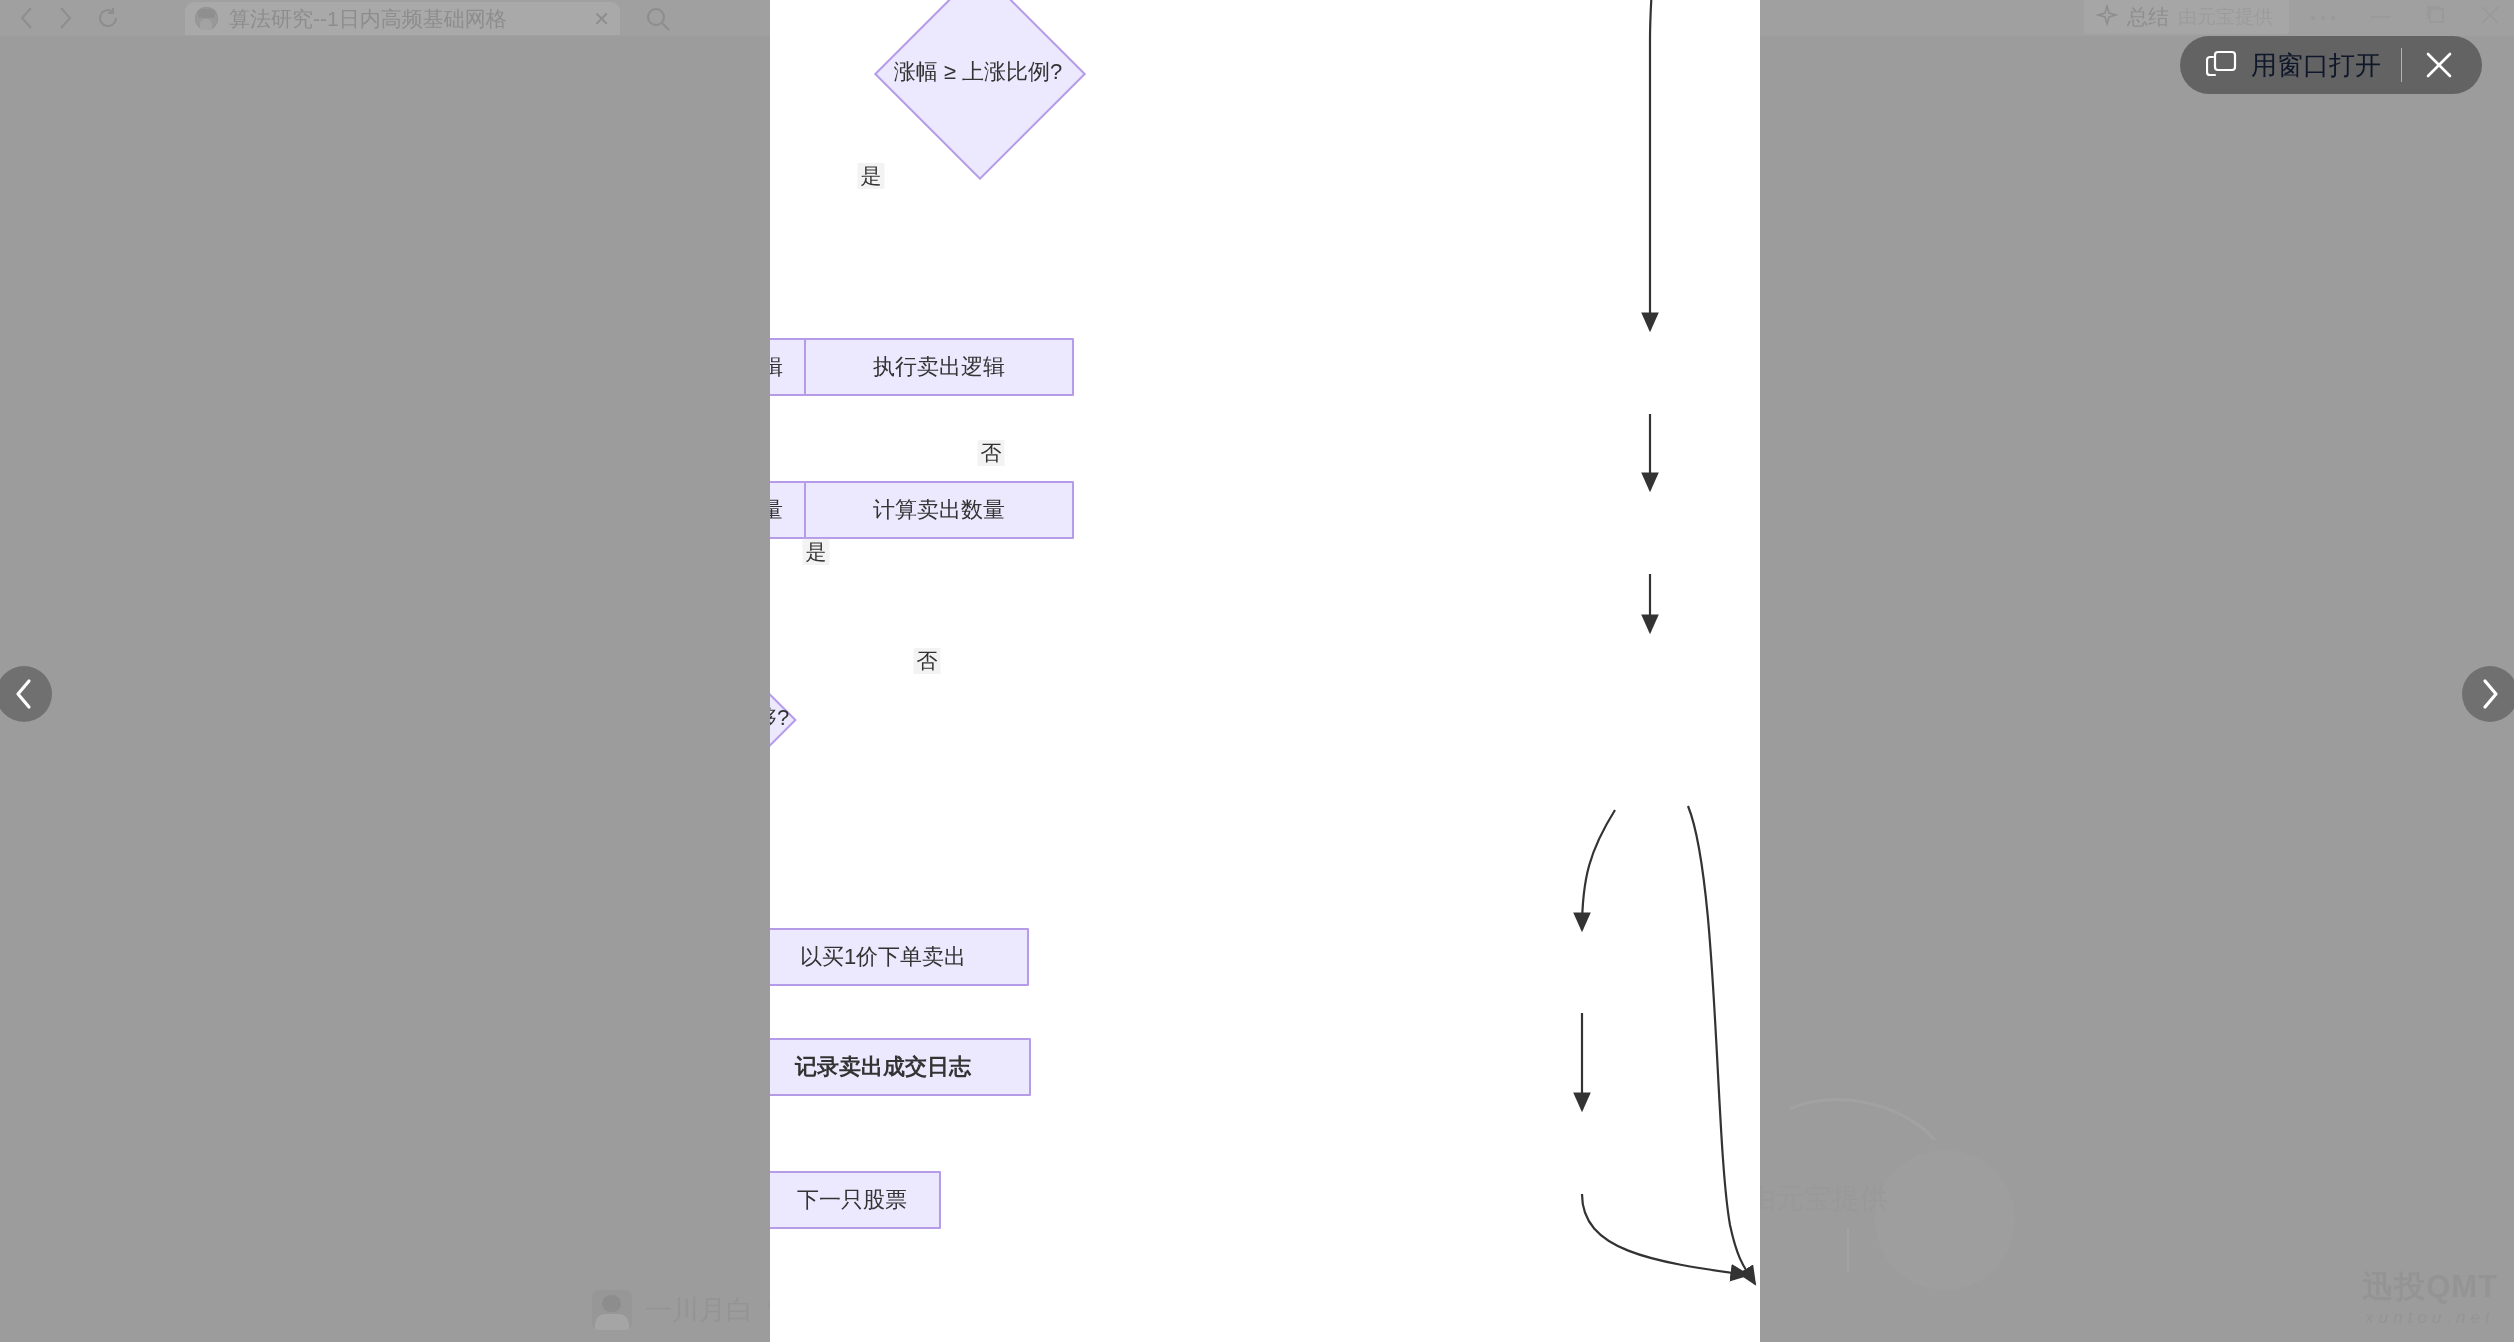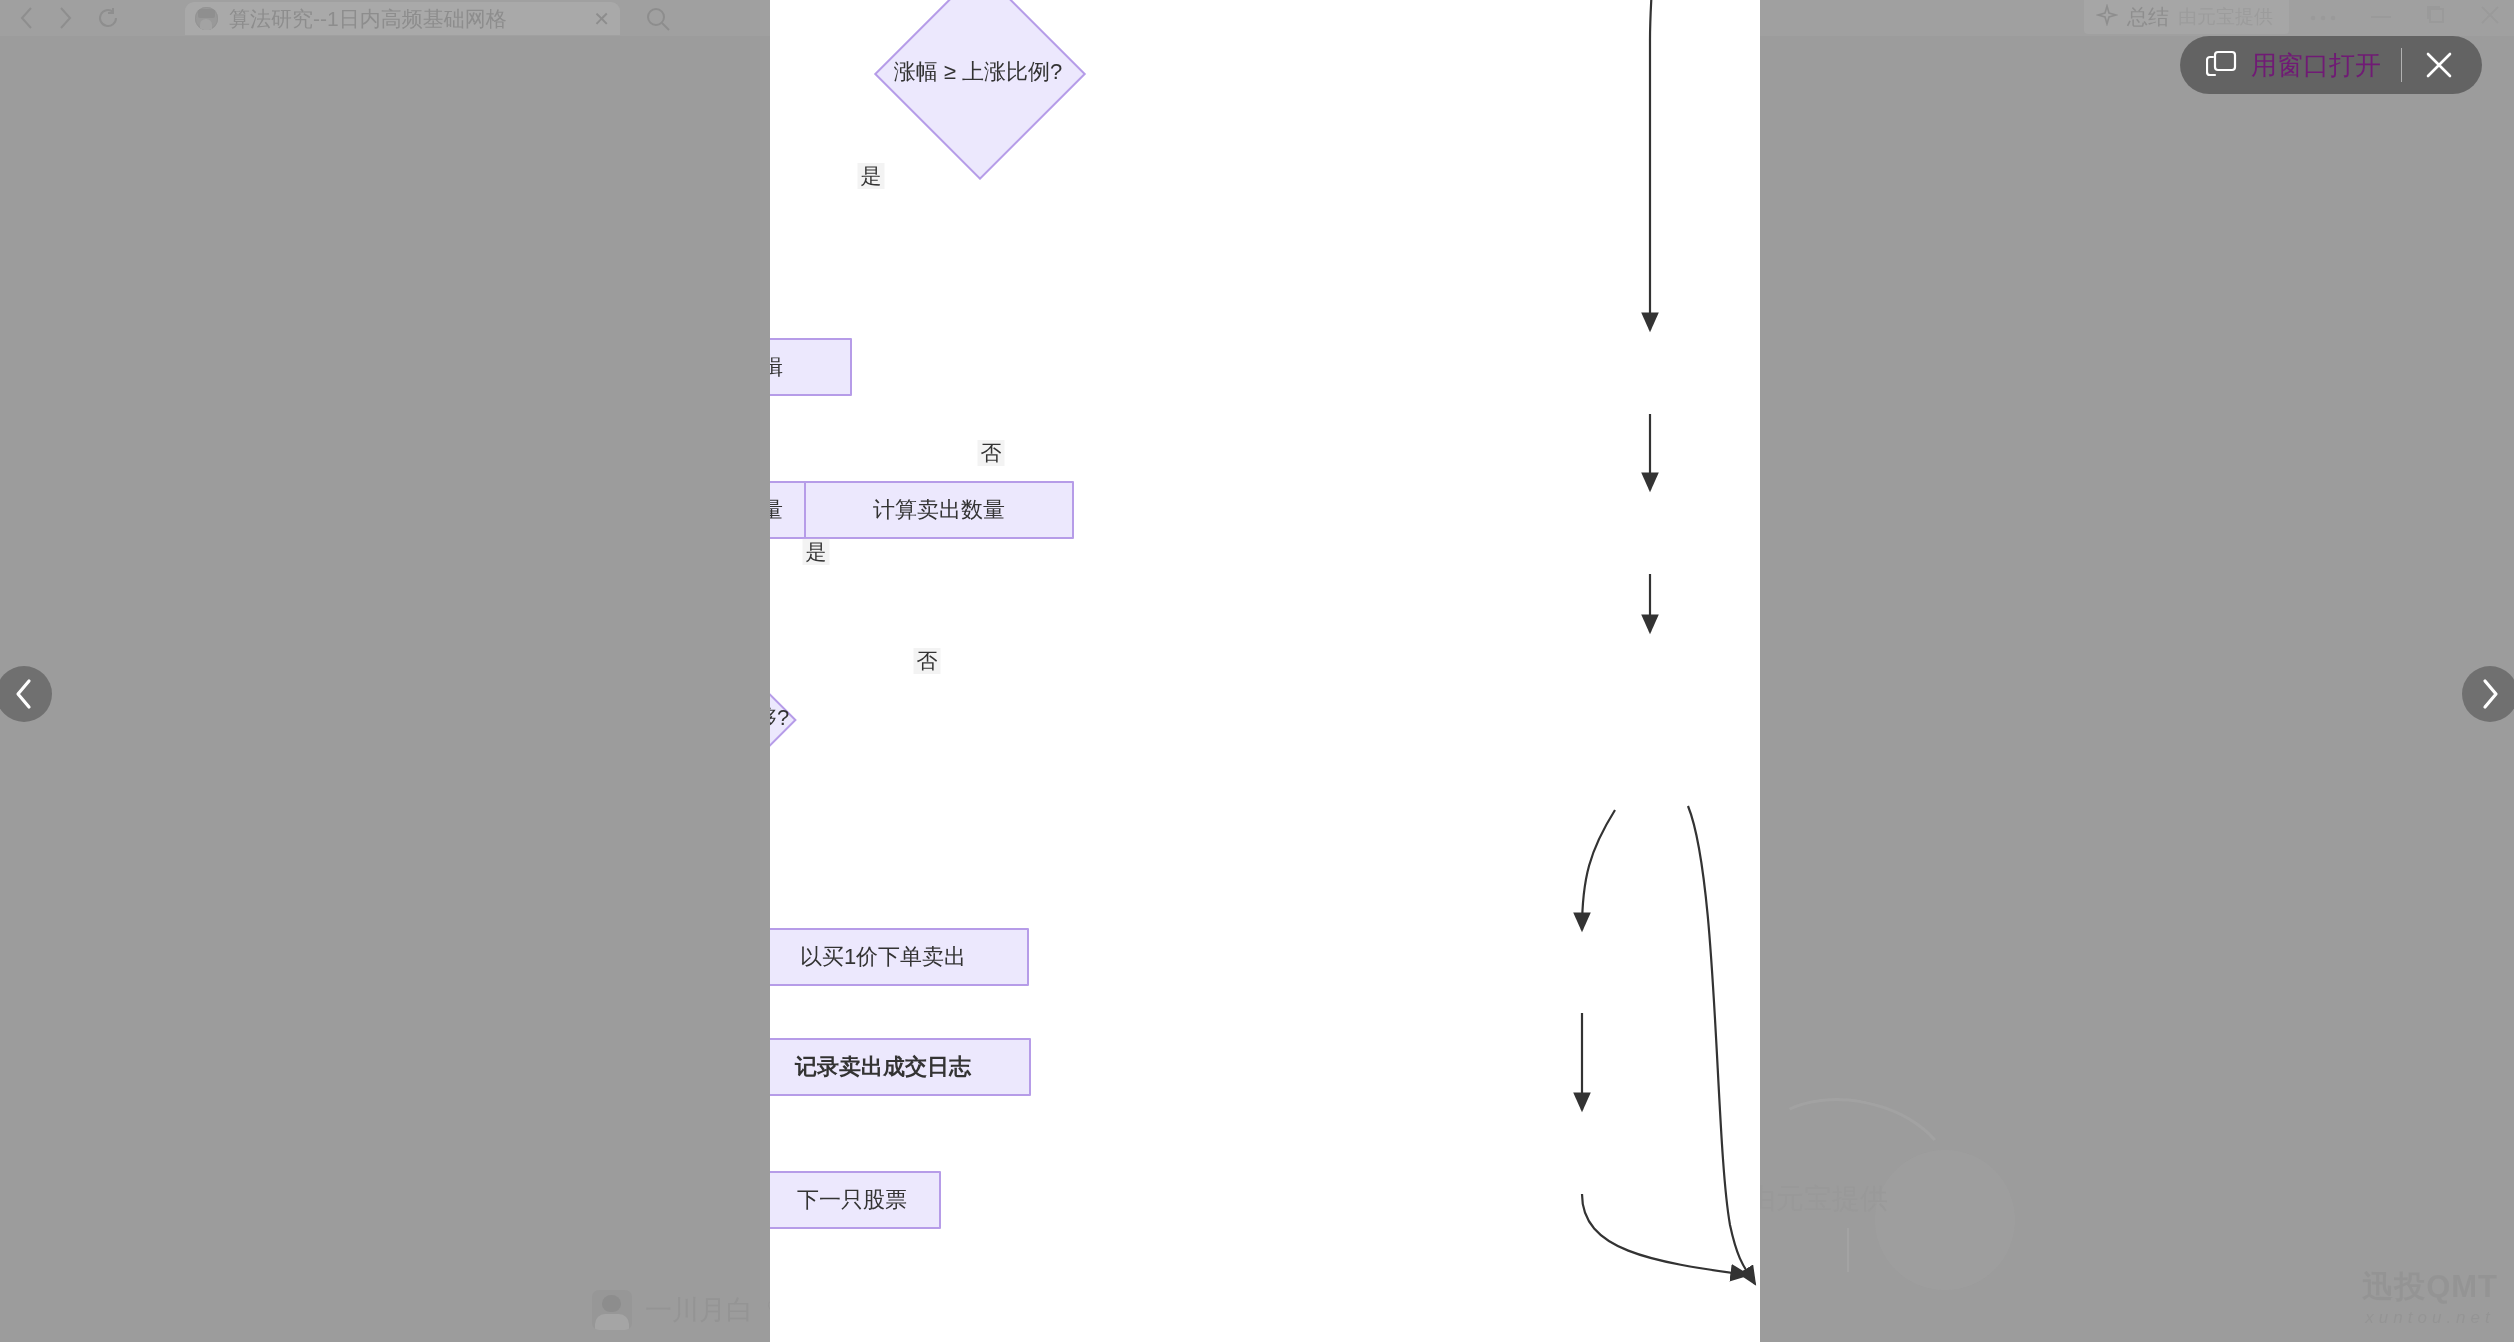--- a/index.html
+++ b/index.html
@@ -53,21 +53,21 @@
   .nav-btn{position:absolute;top:694px;width:56px;height:56px;border-radius:50%;
            background:rgba(0,0,0,.28);display:flex;align-items:center;justify-content:center;cursor:pointer;
            transform:translateY(-50%);}
   .nav-prev{left:-4px;}
   .nav-next{right:-4px;}
   .nav-btn svg{display:block;}
 
   .view-toolbar{position:absolute;right:32px;top:36px;height:58px;border-radius:29px;
                 background:rgba(0,0,0,.36);display:flex;align-items:center;padding:0 26px;gap:20px;}
   .vt-open{display:flex;align-items:center;gap:13px;cursor:pointer;}
-  .vt-open .lbl{color:#701a75;font-size:26px;white-space:nowrap;}
+  .vt-open .lbl{color:#0f172a;font-size:26px;white-space:nowrap;}
   .vt-sep{width:1px;height:34px;background:rgba(255,255,255,.5);}
   .vt-close{cursor:pointer;display:flex;align-items:center;justify-content:center;width:34px;height:34px;}
 
   
   .canvas{position:absolute;left:770px;top:0;width:990px;height:1342px;background:#fff;overflow:hidden;}
   .flow{position:absolute;left:0;top:0;width:990px;height:1342px;}
 
   .node{position:absolute;box-sizing:border-box;display:flex;align-items:center;justify-content:center;
          background:#ECE8FD;border:2px solid #B69CE8;color:#333;font-size:22px;white-space:nowrap;}
   .node.proc{border-radius:1px;}
@@ -214,20 +214,23 @@
 
   <div class="node dec" style="left:60px;top:-28px;width:296px;height:200px;">
     <span class="dshape" style="width:146px;height:146px;margin:-73px 0 0 -73px;"></span>
     <span class="dtxt">涨幅 ≥ 上涨比例?</span>
   </div>
 
   <div class="node proc" style="left:-188px;top:338px;width:270px;height:58px;">
     <span>执行买入逻辑</span>
   </div>
 
+  <div class="node proc" style="left:34px;top:338px;width:270px;height:58px;">
+    <span>执行卖出逻辑</span>
+  </div>
 
   <div class="node proc" style="left:-188px;top:481px;width:270px;height:58px;">
     <span>计算买入数量</span>
   </div>
 
   <div class="node proc" style="left:34px;top:481px;width:270px;height:58px;">
     <span>计算卖出数量</span>
   </div>
 
   <div class="node dec" style="left:-188px;top:628px;width:270px;height:180px;">

